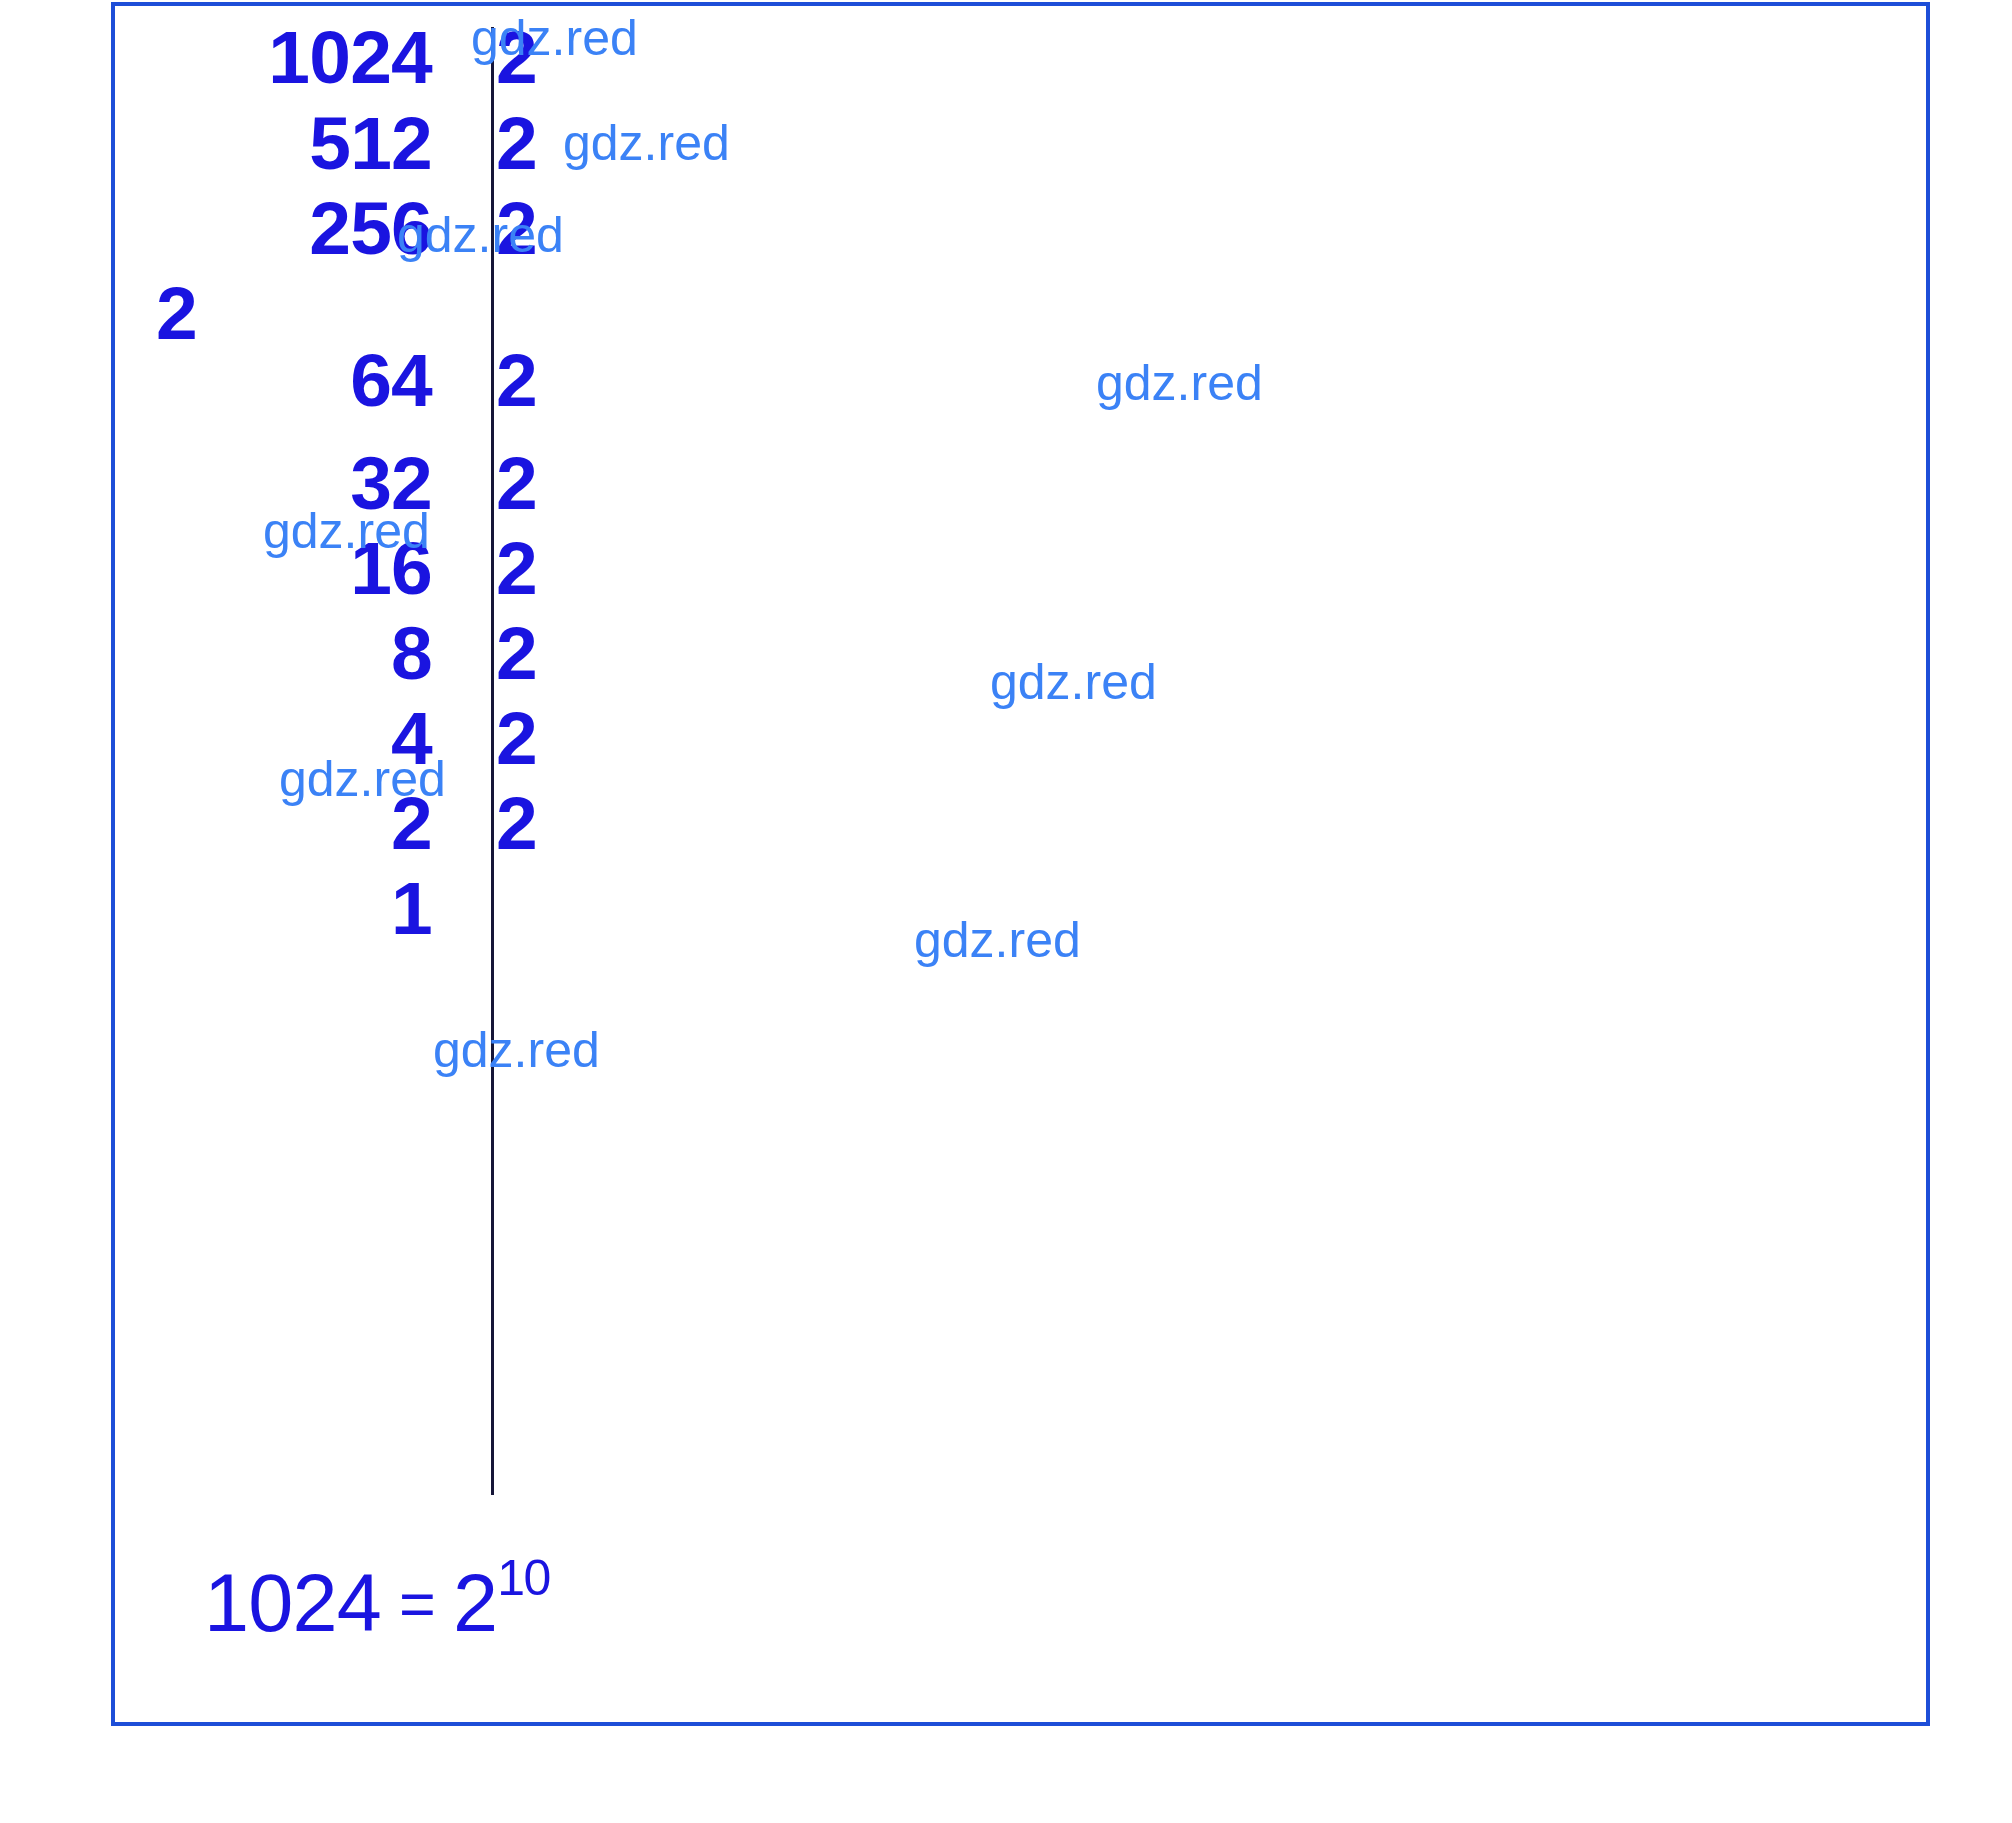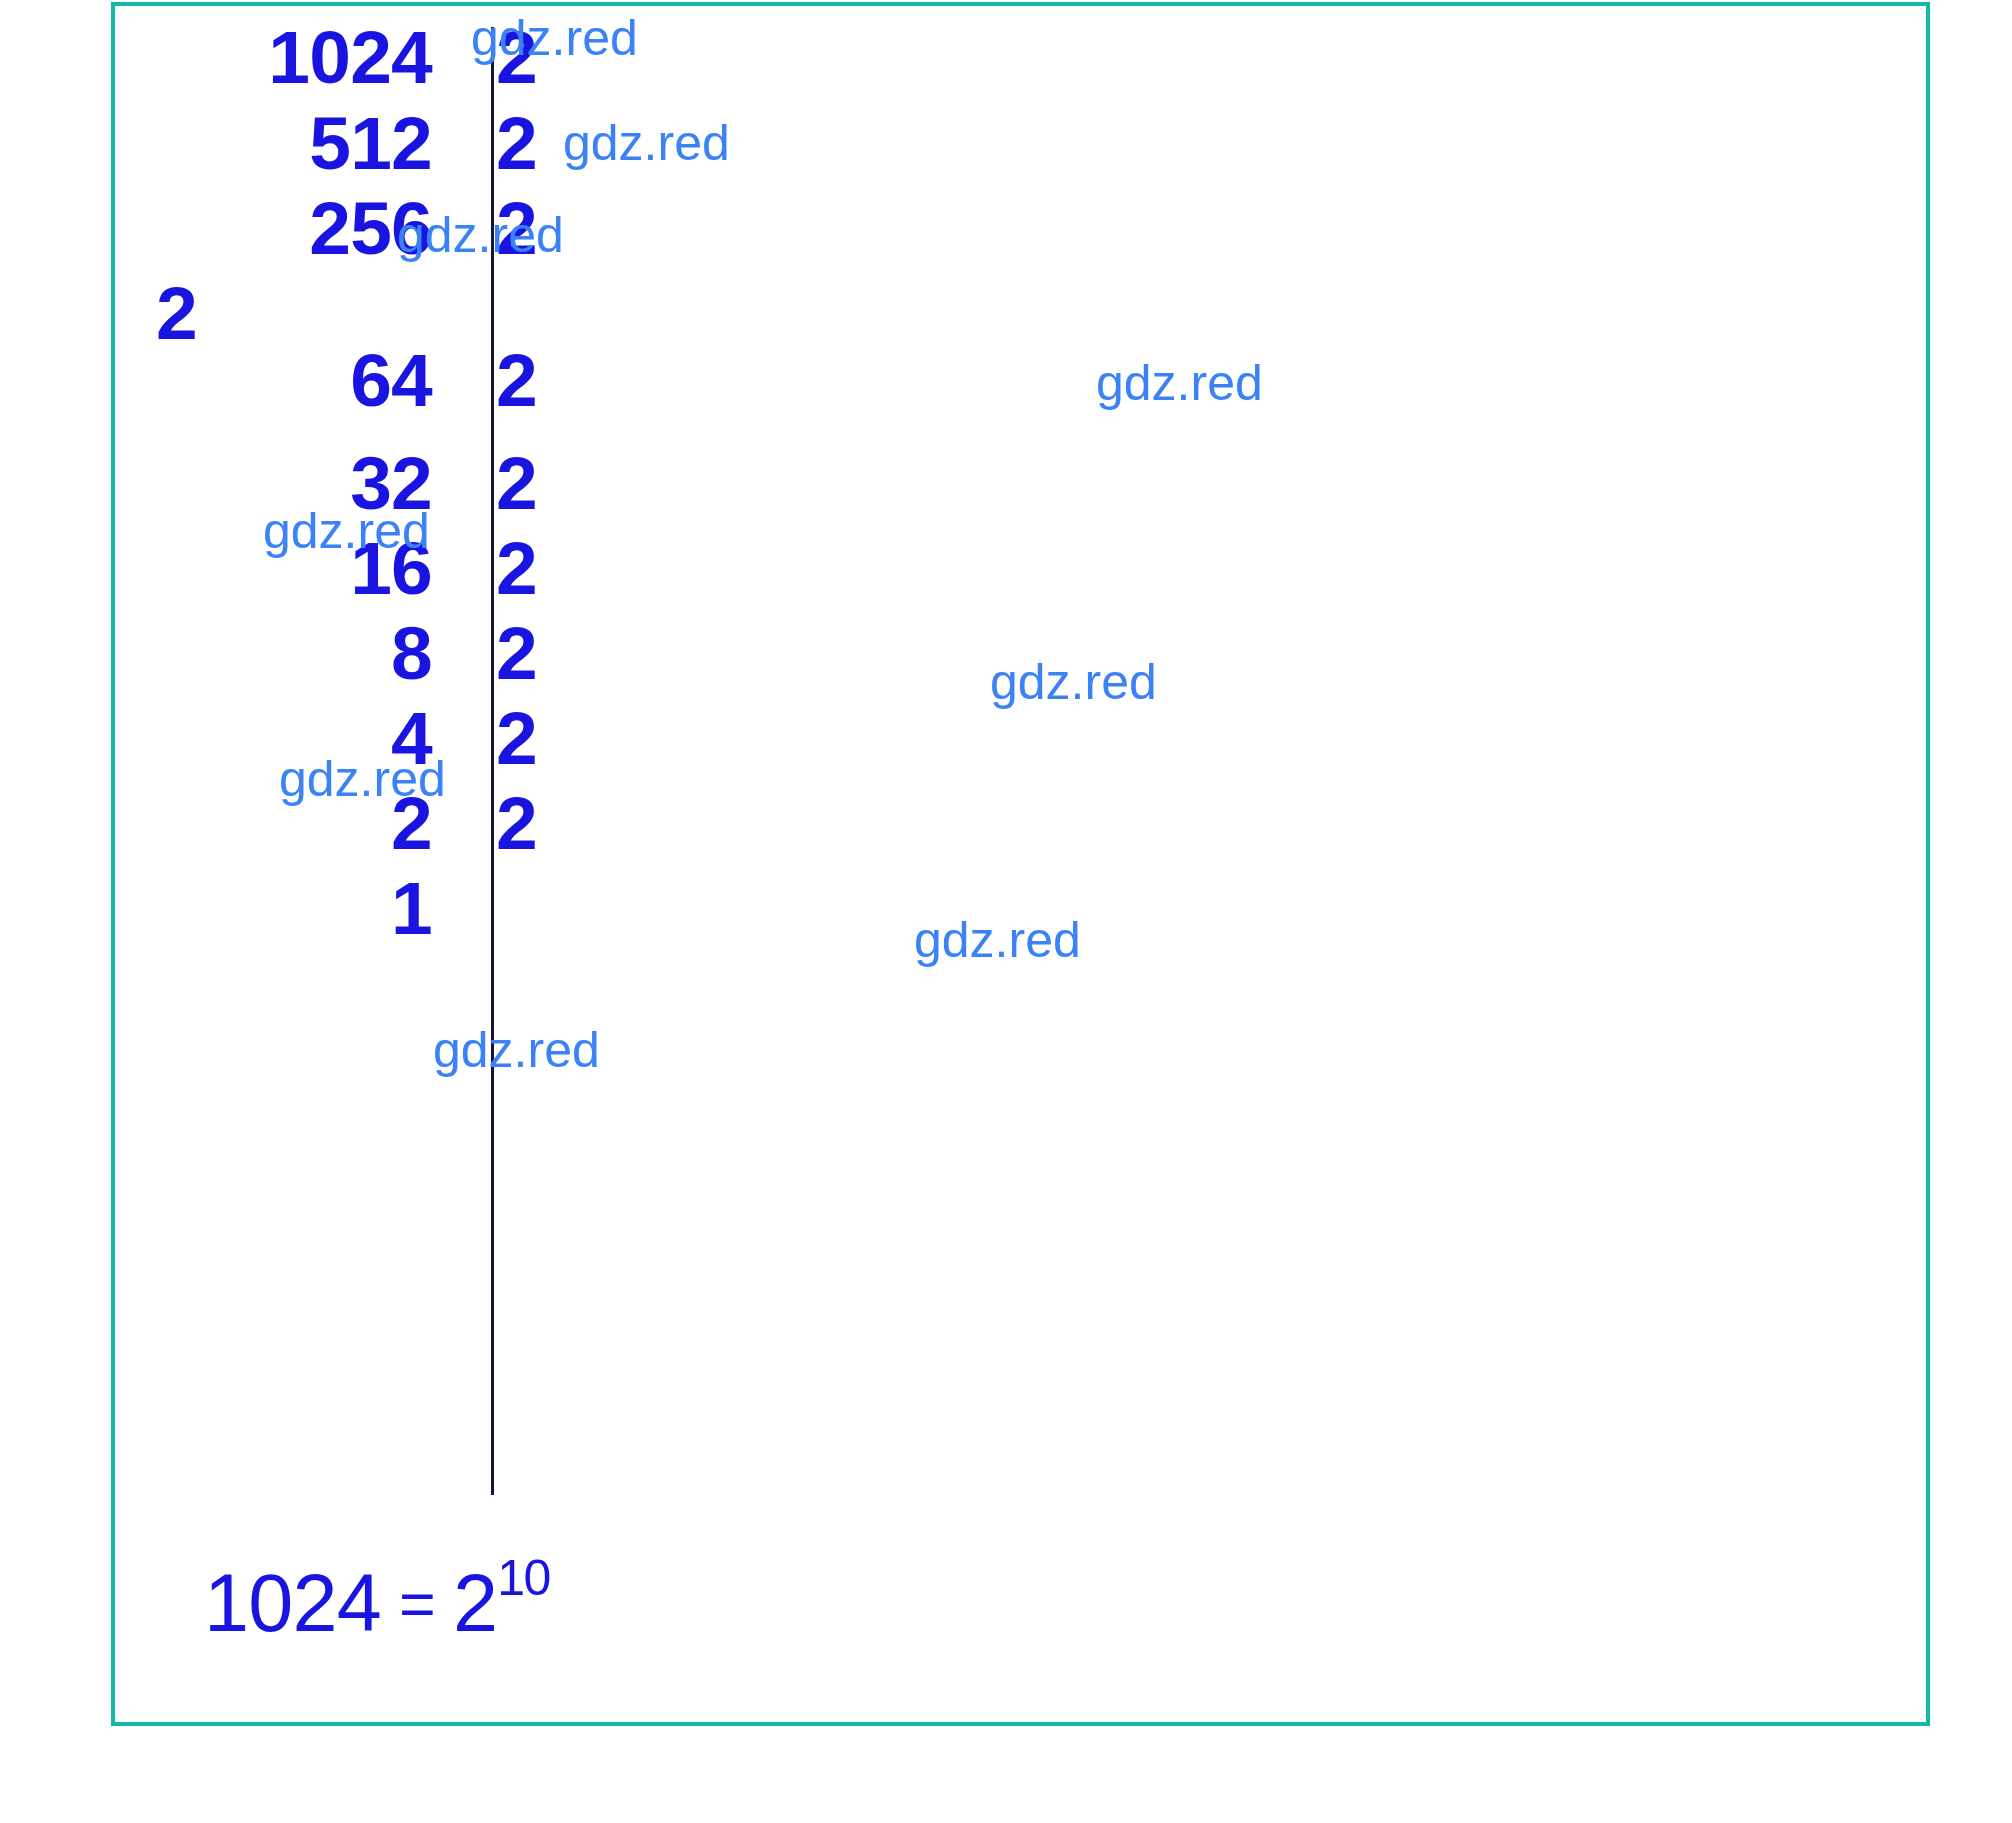--- a/index.html
+++ b/index.html
@@ -15,21 +15,21 @@
     overflow: hidden;
   }
 
   
   #worksheet-frame {
     position: absolute;
     left: 111px;
     top: 1.6px;
     width: 1819px;
     height: 1724px;
-    border: 4px solid #14b8a6;
+    border: 4px solid #1d4ed8;
     box-sizing: border-box;
     background: #ffffff;
     overflow: hidden;
   }
 
   
   #factor-ladder {
     position: absolute;
     left: 0;
     top: 0;

